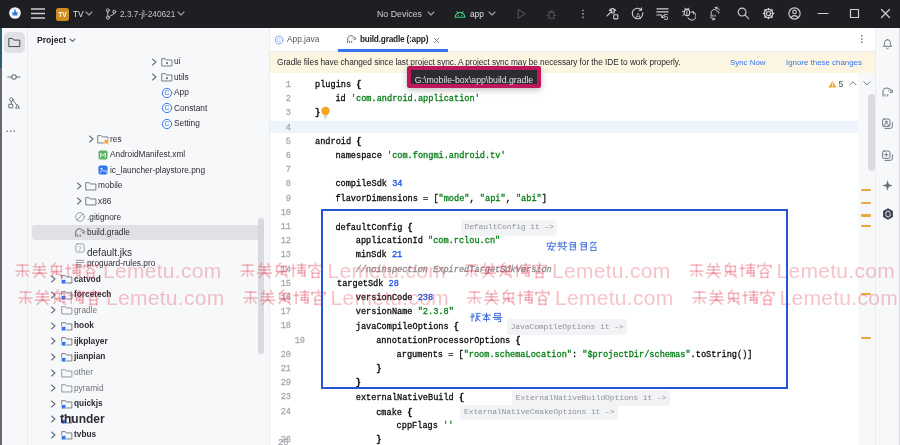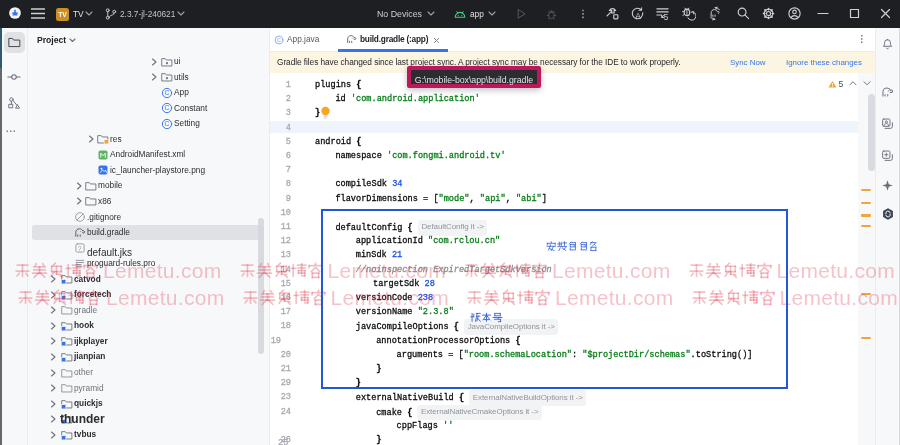--- a/index.html
+++ b/index.html
@@ -1,17 +1,17 @@
 <!DOCTYPE html>
 <html><head><meta charset="utf-8"><style>
 *{margin:0;padding:0;box-sizing:border-box;}
 html,body{width:900px;height:445px;overflow:hidden;background:#f7f8fa;font-family:"Liberation Sans",sans-serif;-webkit-font-smoothing:antialiased;}
 .mono{font-family:"Liberation Mono",monospace;font-size:8.6px;line-height:14.2px;white-space:pre;color:#0b0b0b;-webkit-text-stroke:0.28px currentColor;}
 .s{color:#067d17;}.n{color:#1750eb;}.c{color:#8c8c8c;font-style:italic;}.k{color:#0b0b0b;font-weight:bold;}
-.inlay{display:inline-block;background:#f2f3f5;color:#90949c;border-radius:3px;-webkit-text-stroke:0 transparent;font-family:Liberation Sans, sans-serif;font-size:8px;padding:0.5px 3.5px 1px;vertical-align:0.5px;letter-spacing:-0.1px;}
+.inlay{display:inline-block;background:#f2f3f5;color:#90949c;border-radius:3px;-webkit-text-stroke:0 transparent;font-family:Liberation Mono, monospace;font-size:8px;padding:0.5px 3.5px 1px;vertical-align:0.5px;letter-spacing:-0.1px;margin-left:43px;}
 </style></head><body>
 <div style="position:absolute;left:0px;top:0px;width:900px;height:28px;background:#1e1f22;"></div>
 <svg style="position:absolute;left:8.5px;top:7px;" width="12" height="12" viewBox="0 0 16 16" fill="none" stroke-linecap="round" stroke-linejoin="round">
     <circle cx="8" cy="8" r="7.8" fill="#f2f4f6"></circle>
     <path d="M8 3.6 L11.6 11.2 H4.4 Z" fill="#3f74e0"></path>
     <path d="M4.6 8.2 h6.8" stroke="#3f74e0" stroke-width="1.6"></path>
     <circle cx="8" cy="4.6" r="1.4" fill="#4a9de8"></circle>
   </svg>
 <svg style="position:absolute;left:31px;top:8px;" width="14" height="11" viewBox="0 0 14 11" fill="none" stroke-linecap="round" stroke-linejoin="round">
     <path d="M0 1 h14 M0 5.5 h14 M0 10 h14" stroke="#ced0d6" stroke-width="1.5"></path>
@@ -329,40 +329,40 @@
 <div style="position:absolute;left:278px;top:191.5px;width:13px;height:14.2px;text-align:right;color:#a7a9b0;" class="mono">9</div>
 <div style="position:absolute;left:278px;top:205.70000000000002px;width:13px;height:14.2px;text-align:right;color:#a7a9b0;" class="mono">10</div>
 <div style="position:absolute;left:278px;top:219.9px;width:13px;height:14.2px;text-align:right;color:#a7a9b0;" class="mono">11</div>
 <div style="position:absolute;left:278px;top:234.1px;width:13px;height:14.2px;text-align:right;color:#a7a9b0;" class="mono">12</div>
 <div style="position:absolute;left:278px;top:248.29999999999998px;width:13px;height:14.2px;text-align:right;color:#a7a9b0;" class="mono">13</div>
 <div style="position:absolute;left:278px;top:262.5px;width:13px;height:14.2px;text-align:right;color:#a7a9b0;" class="mono">14</div>
 <div style="position:absolute;left:278px;top:276.69999999999993px;width:13px;height:14.2px;text-align:right;color:#a7a9b0;" class="mono">15</div>
 <div style="position:absolute;left:278px;top:290.9px;width:13px;height:14.2px;text-align:right;color:#a7a9b0;" class="mono">16</div>
 <div style="position:absolute;left:278px;top:305.09999999999997px;width:13px;height:14.2px;text-align:right;color:#a7a9b0;" class="mono">17</div>
 <div style="position:absolute;left:278px;top:319.29999999999995px;width:13px;height:14.2px;text-align:right;color:#a7a9b0;" class="mono">18</div>
-<div style="position:absolute;left:268px;top:333.5px;width:13px;height:14.2px;text-align:right;color:#a7a9b0;" class="mono">19</div>
+<div style="position:absolute;left:292px;top:333.5px;width:13px;height:14.2px;text-align:right;color:#a7a9b0;" class="mono">19</div>
 <div style="position:absolute;left:278px;top:347.7px;width:13px;height:14.2px;text-align:right;color:#a7a9b0;" class="mono">20</div>
 <div style="position:absolute;left:278px;top:361.9px;width:13px;height:14.2px;text-align:right;color:#a7a9b0;" class="mono">21</div>
 <div style="position:absolute;left:278px;top:376.09999999999997px;width:13px;height:14.2px;text-align:right;color:#a7a9b0;" class="mono">29</div>
 <div style="position:absolute;left:278px;top:390.29999999999995px;width:13px;height:14.2px;text-align:right;color:#a7a9b0;" class="mono">23</div>
 <div style="position:absolute;left:278px;top:404.49999999999994px;width:13px;height:14.2px;text-align:right;color:#a7a9b0;" class="mono">24</div>
 <div style="position:absolute;left:278px;top:418.69999999999993px;width:13px;height:14.2px;color:#a7a9b0;margin-top:17px;" class="mono">25</div>
 <div style="position:absolute;left:278px;top:432.9px;width:13px;height:14.2px;text-align:right;color:#a7a9b0;" class="mono">26</div>
 <div style="position:absolute;left:315px;top:77.9px;height:14.2px;white-space:nowrap;" class="mono">plugins <span class="k">{</span></div>
 <div style="position:absolute;left:335.4px;top:92.10000000000001px;height:14.2px;white-space:nowrap;" class="mono">id <span class="s">'com.android.application'</span></div>
 <div style="position:absolute;left:315px;top:106.30000000000001px;height:14.2px;white-space:nowrap;" class="mono"><span class="k">}</span></div>
 <div style="position:absolute;left:315px;top:134.70000000000002px;height:14.2px;white-space:nowrap;text-align:center;" class="mono">android <span class="k">{</span></div>
 <div style="position:absolute;left:335.4px;top:148.9px;height:14.2px;white-space:nowrap;" class="mono">namespace <span class="s">'com.fongmi.android.tv'</span></div>
 <div style="position:absolute;left:335.4px;top:177.29999999999998px;height:14.2px;white-space:nowrap;" class="mono">compileSdk <span class="n">34</span></div>
 <div style="position:absolute;left:335.4px;top:191.5px;height:14.2px;white-space:nowrap;" class="mono">flavorDimensions = [<span class="s">"mode"</span>, <span class="s">"api"</span>, <span class="s">"abi"</span>]</div>
 <div style="position:absolute;left:335.4px;top:219.9px;height:14.2px;white-space:nowrap;" class="mono">defaultConfig <span class="k">{</span> <span class="inlay">DefaultConfig it -&gt;</span></div>
 <div style="position:absolute;left:355.8px;top:234.1px;height:14.2px;white-space:nowrap;" class="mono">applicationId <span class="s">"com.rclou.cn"</span></div>
 <div style="position:absolute;left:355.8px;top:248.29999999999998px;height:14.2px;white-space:nowrap;" class="mono">minSdk <span class="n">21</span></div>
 <div style="position:absolute;left:355.8px;top:262.5px;height:14.2px;white-space:nowrap;" class="mono"><span class="c">//noinspection ExpiredTargetSdkVersion</span></div>
-<div style="position:absolute;left:373px;top:276.69999999999993px;height:14.2px;white-space:nowrap;" class="mono">targetSdk <span class="n">28</span></div>
+<div style="position:absolute;left:337px;top:276.69999999999993px;height:14.2px;white-space:nowrap;" class="mono">targetSdk <span class="n">28</span></div>
 <div style="position:absolute;left:355.8px;top:290.9px;height:14.2px;white-space:nowrap;" class="mono">versionCode <span class="n">238</span></div>
 <div style="position:absolute;left:355.8px;top:305.09999999999997px;height:14.2px;white-space:nowrap;" class="mono">versionName <span class="s">"2.3.8"</span></div>
 <div style="position:absolute;left:355.8px;top:319.29999999999995px;height:14.2px;white-space:nowrap;" class="mono">javaCompileOptions <span class="k">{</span> <span class="inlay">JavaCompileOptions it -&gt;</span></div>
 <div style="position:absolute;left:376.2px;top:333.5px;height:14.2px;white-space:nowrap;" class="mono">annotationProcessorOptions <span class="k">{</span></div>
 <div style="position:absolute;left:396.6px;top:347.7px;height:14.2px;white-space:nowrap;" class="mono">arguments = [<span class="s">"room.schemaLocation"</span>: <span class="s">"$projectDir/schemas"</span>.toString()]</div>
 <div style="position:absolute;left:376.2px;top:361.9px;height:14.2px;white-space:nowrap;" class="mono"><span class="k">}</span></div>
 <div style="position:absolute;left:355.8px;top:376.09999999999997px;height:14.2px;white-space:nowrap;" class="mono"><span class="k">}</span></div>
 <div style="position:absolute;left:355.8px;top:390.29999999999995px;height:14.2px;white-space:nowrap;" class="mono">externalNativeBuild <span class="k">{</span> <span class="inlay">ExternalNativeBuildOptions it -&gt;</span></div>
 <div style="position:absolute;left:376.2px;top:404.49999999999994px;height:14.2px;white-space:nowrap;" class="mono">cmake <span class="k">{</span> <span class="inlay">ExternalNativeCmakeOptions it -&gt;</span></div>
 <div style="position:absolute;left:396.6px;top:418.69999999999993px;height:14.2px;white-space:nowrap;" class="mono">cppFlags <span class="s">''</span></div>

